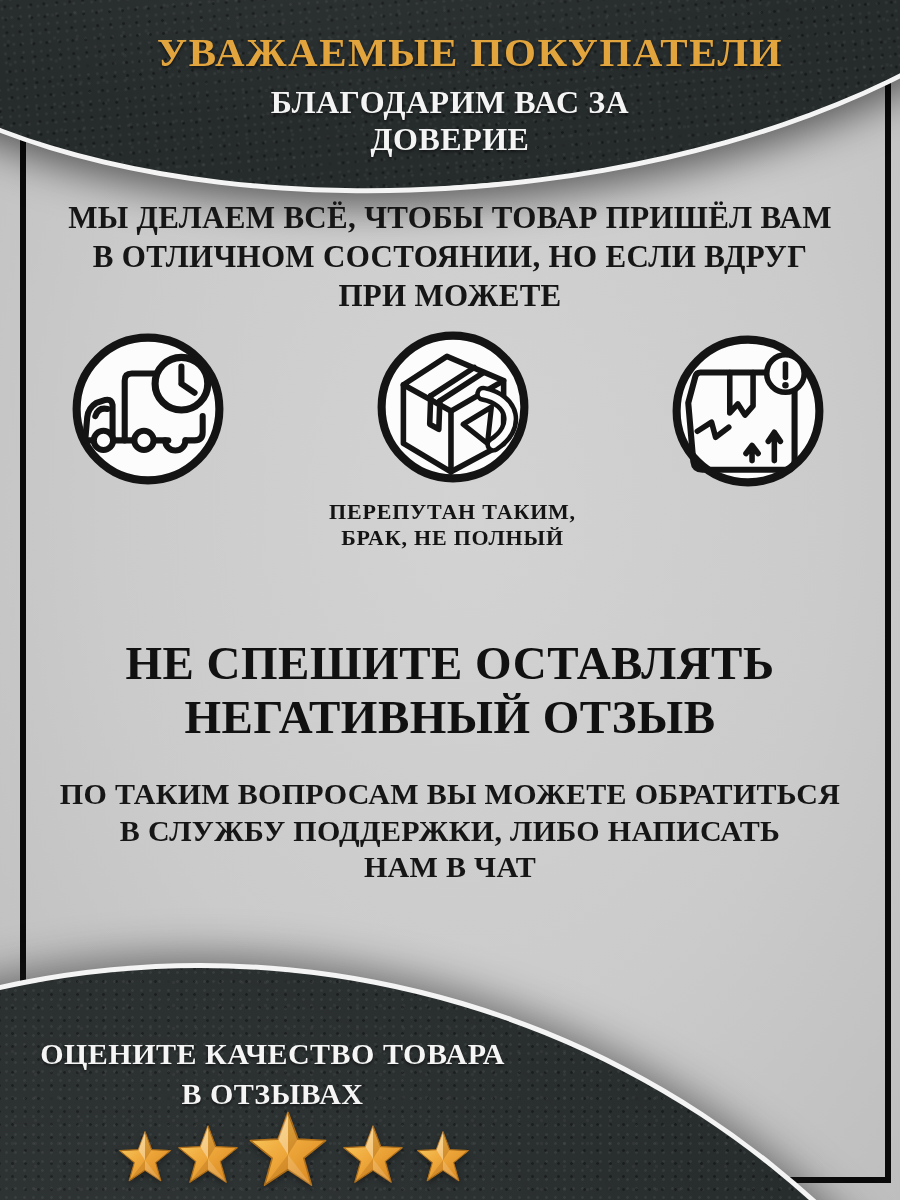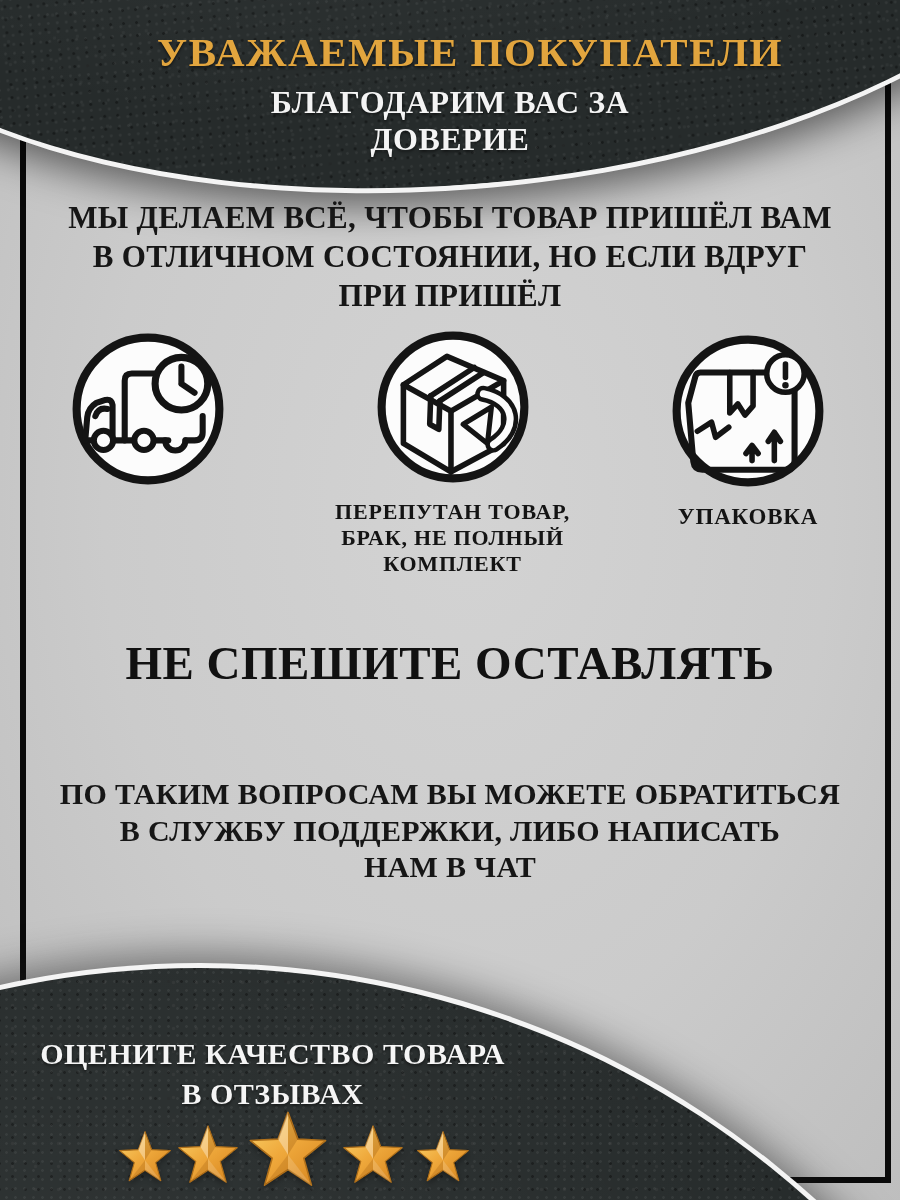--- a/index.html
+++ b/index.html
@@ -89,21 +89,21 @@
 
   <div class="center-text header-title">УВАЖАЕМЫЕ ПОКУПАТЕЛИ</div>
   <div class="center-text header-sub">
     <div>БЛАГОДАРИМ ВАС ЗА</div>
     <div>ДОВЕРИЕ</div>
   </div>
 
   <div class="center-text intro">
     <div>МЫ ДЕЛАЕМ ВСЁ, ЧТОБЫ ТОВАР ПРИШЁЛ ВАМ</div>
     <div>В ОТЛИЧНОМ СОСТОЯНИИ, НО ЕСЛИ ВДРУГ</div>
-    <div>ПРИ ПРИШЁЛ</div>
+    <div>ПРИ МОЖЕТЕ</div>
   </div>
 
   <div class="issue issue-1">
     <svg class="icn" viewBox="0 0 160 160">
       <circle cx="80" cy="80" r="70.5" fill="#fcfcfc" stroke="#141414" stroke-width="8"></circle>
       <g fill="none" stroke="#141414" stroke-width="6" stroke-linecap="round" stroke-linejoin="round">
         <path d="M18,111 H100"></path>
         <path d="M18,111 L20,88 Q21,79 29,74 L38,71 Q44,70 45,76 L45,111"></path>
         <path d="M28,87 q3,-9 12,-7"></path>
         <path d="M57,111 V52 Q57,45 64,45 H88"></path>
@@ -131,49 +131,48 @@
         <path d="M101,41 L58,69 M110,46 L67,74"></path>
         <path d="M58,69 L57,97 L66,102 L67,74"></path>
       </g>
       <g>
         <path d="M110,67 C140,73 146,100 120,117" fill="none" stroke="#141414" stroke-width="16" stroke-linecap="round"></path>
         <path d="M110,67 C140,73 146,100 120,117" fill="none" stroke="#fcfcfc" stroke-width="7" stroke-linecap="round"></path>
         <polygon points="90,97 118,80 114,116" fill="#fcfcfc" stroke="#141414" stroke-width="5" stroke-linejoin="round"></polygon>
       </g>
     </svg>
     <div class="issue-label">
-      <div>ПЕРЕПУТАН ТОВАР,</div>
+      <div>ПЕРЕПУТАН ТАКИМ,</div>
       <div>БРАК, НЕ ПОЛНЫЙ</div>
-      <div>КОМПЛЕКТ</div>
     </div>
   </div>
 
   <div class="issue issue-3">
     <svg class="icn" viewBox="0 0 160 160">
       <circle cx="80" cy="80" r="70.5" fill="#fcfcfc" stroke="#141414" stroke-width="8"></circle>
       <g fill="none" stroke="#141414" stroke-width="6" stroke-linecap="round" stroke-linejoin="round">
         <path d="M33,42 H118 Q126,42 126,50 V129 Q126,138 117,138 H35 Q27,138 26,130 L21,72 L28,46 Q29,42 33,42 Z"></path>
         <path d="M30,100 L44,91 L48,106 L61,96" stroke-width="5.5"></path>
         <path d="M62,42 L62,82 L70,73 L77,84 L85,75 L85,42" stroke-width="5.5"></path>
         <path d="M84,129 V117 M78,122 L84,114 L90,122" stroke-width="5.5"></path>
         <path d="M106,129 V104 M100,110 L106,101 L112,110" stroke-width="5.5"></path>
       </g>
       <g>
         <circle cx="117" cy="43" r="18.5" fill="#fcfcfc" stroke="#141414" stroke-width="5.5"></circle>
         <path d="M117,33.5 V47" fill="none" stroke="#141414" stroke-width="5.5" stroke-linecap="round"></path>
         <circle cx="117" cy="54.5" r="3.2" fill="#141414"></circle>
       </g>
     </svg>
     <div class="issue-label">
-      <div>УПАКОВКА</div>
     </div>
   </div>
 
   <div class="center-text warning">
     <div>НЕ СПЕШИТЕ ОСТАВЛЯТЬ</div>
+    <div>НЕГАТИВНЫЙ ОТЗЫВ</div>
   </div>
 
   <div class="center-text support">
     <div>ПО ТАКИМ ВОПРОСАМ ВЫ МОЖЕТЕ ОБРАТИТЬСЯ</div>
     <div>В СЛУЖБУ ПОДДЕРЖКИ, ЛИБО НАПИСАТЬ</div>
     <div>НАМ В ЧАТ</div>
   </div>
 
   <div class="footer-text">
     <div>ОЦЕНИТЕ КАЧЕСТВО ТОВАРА</div>

